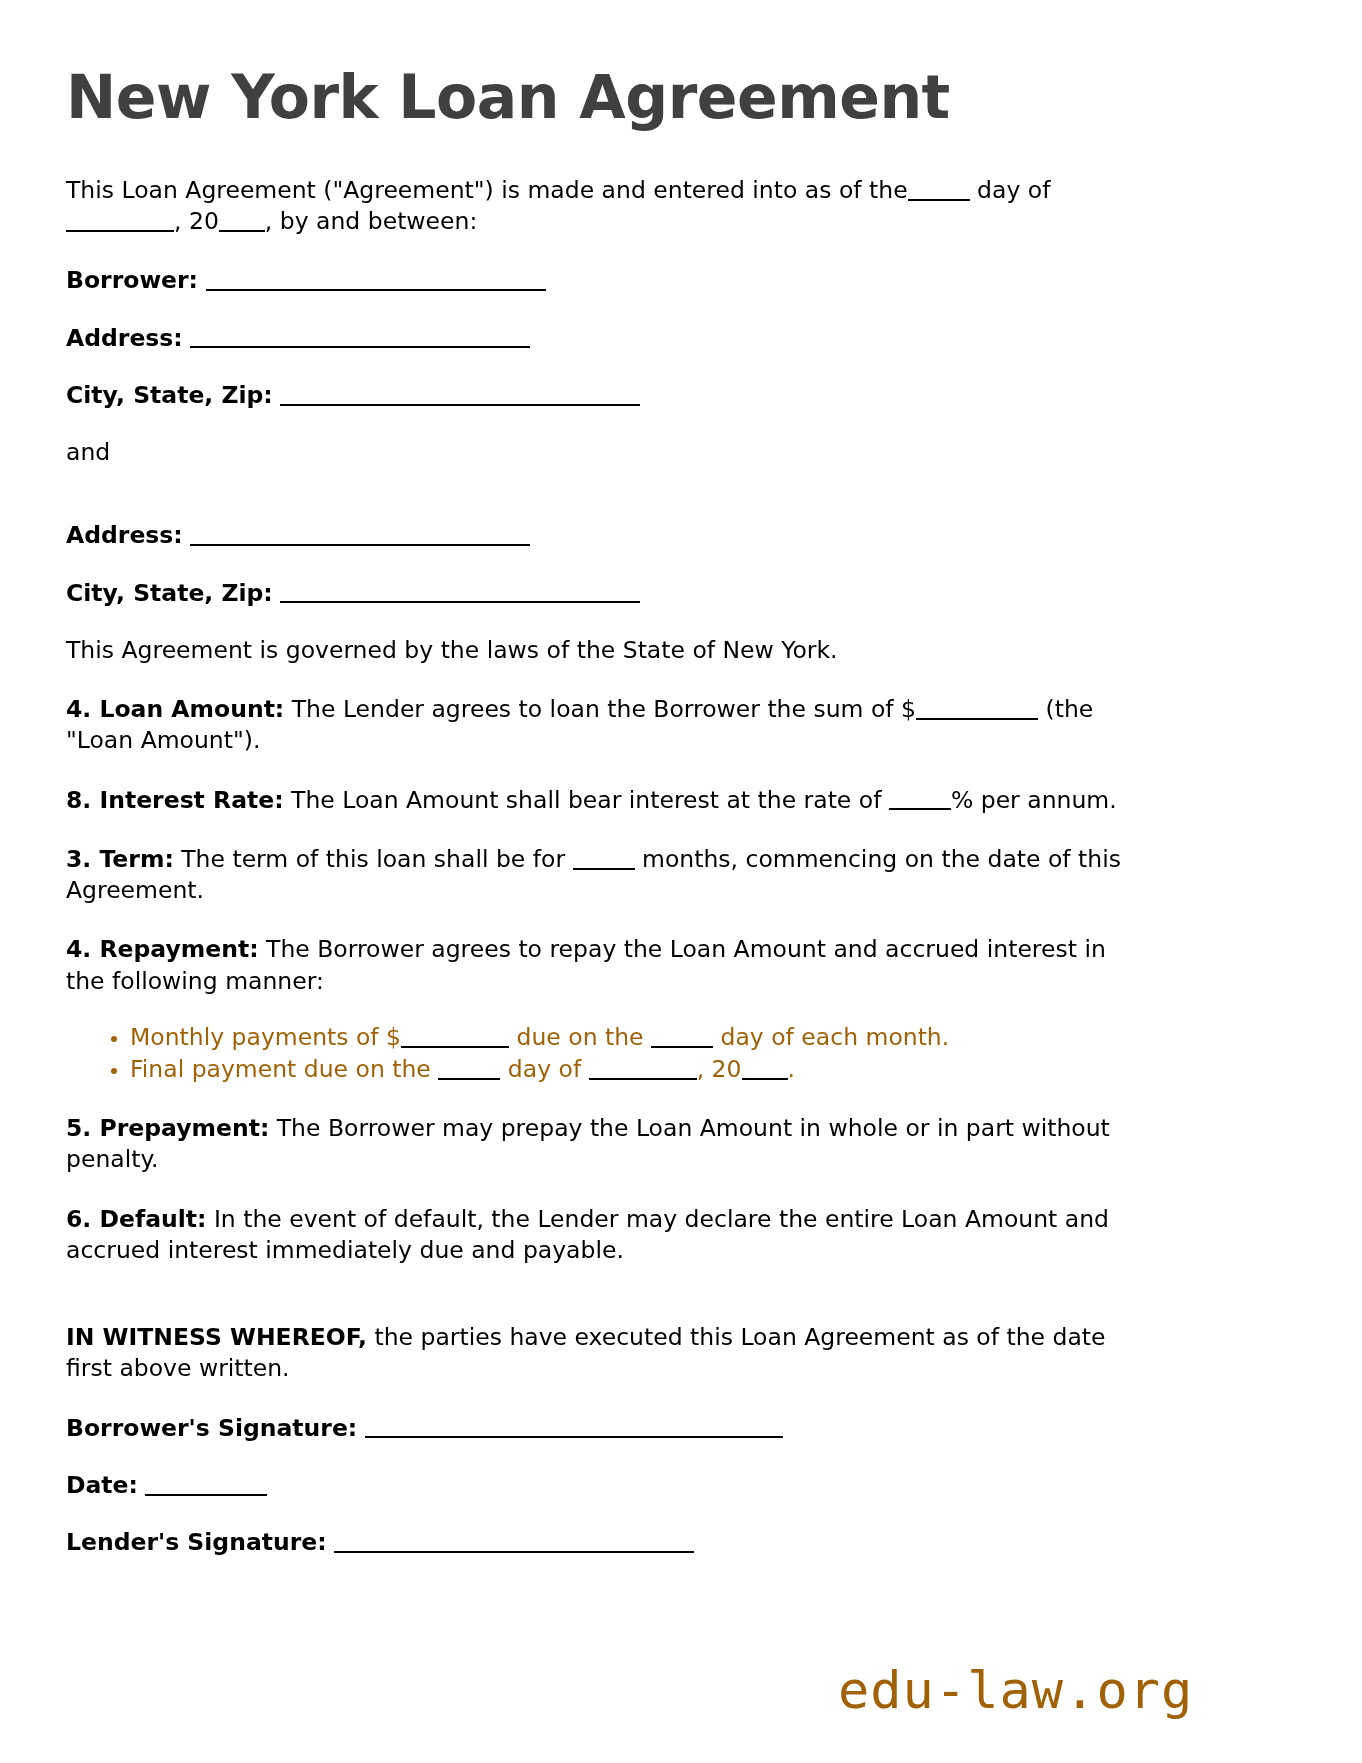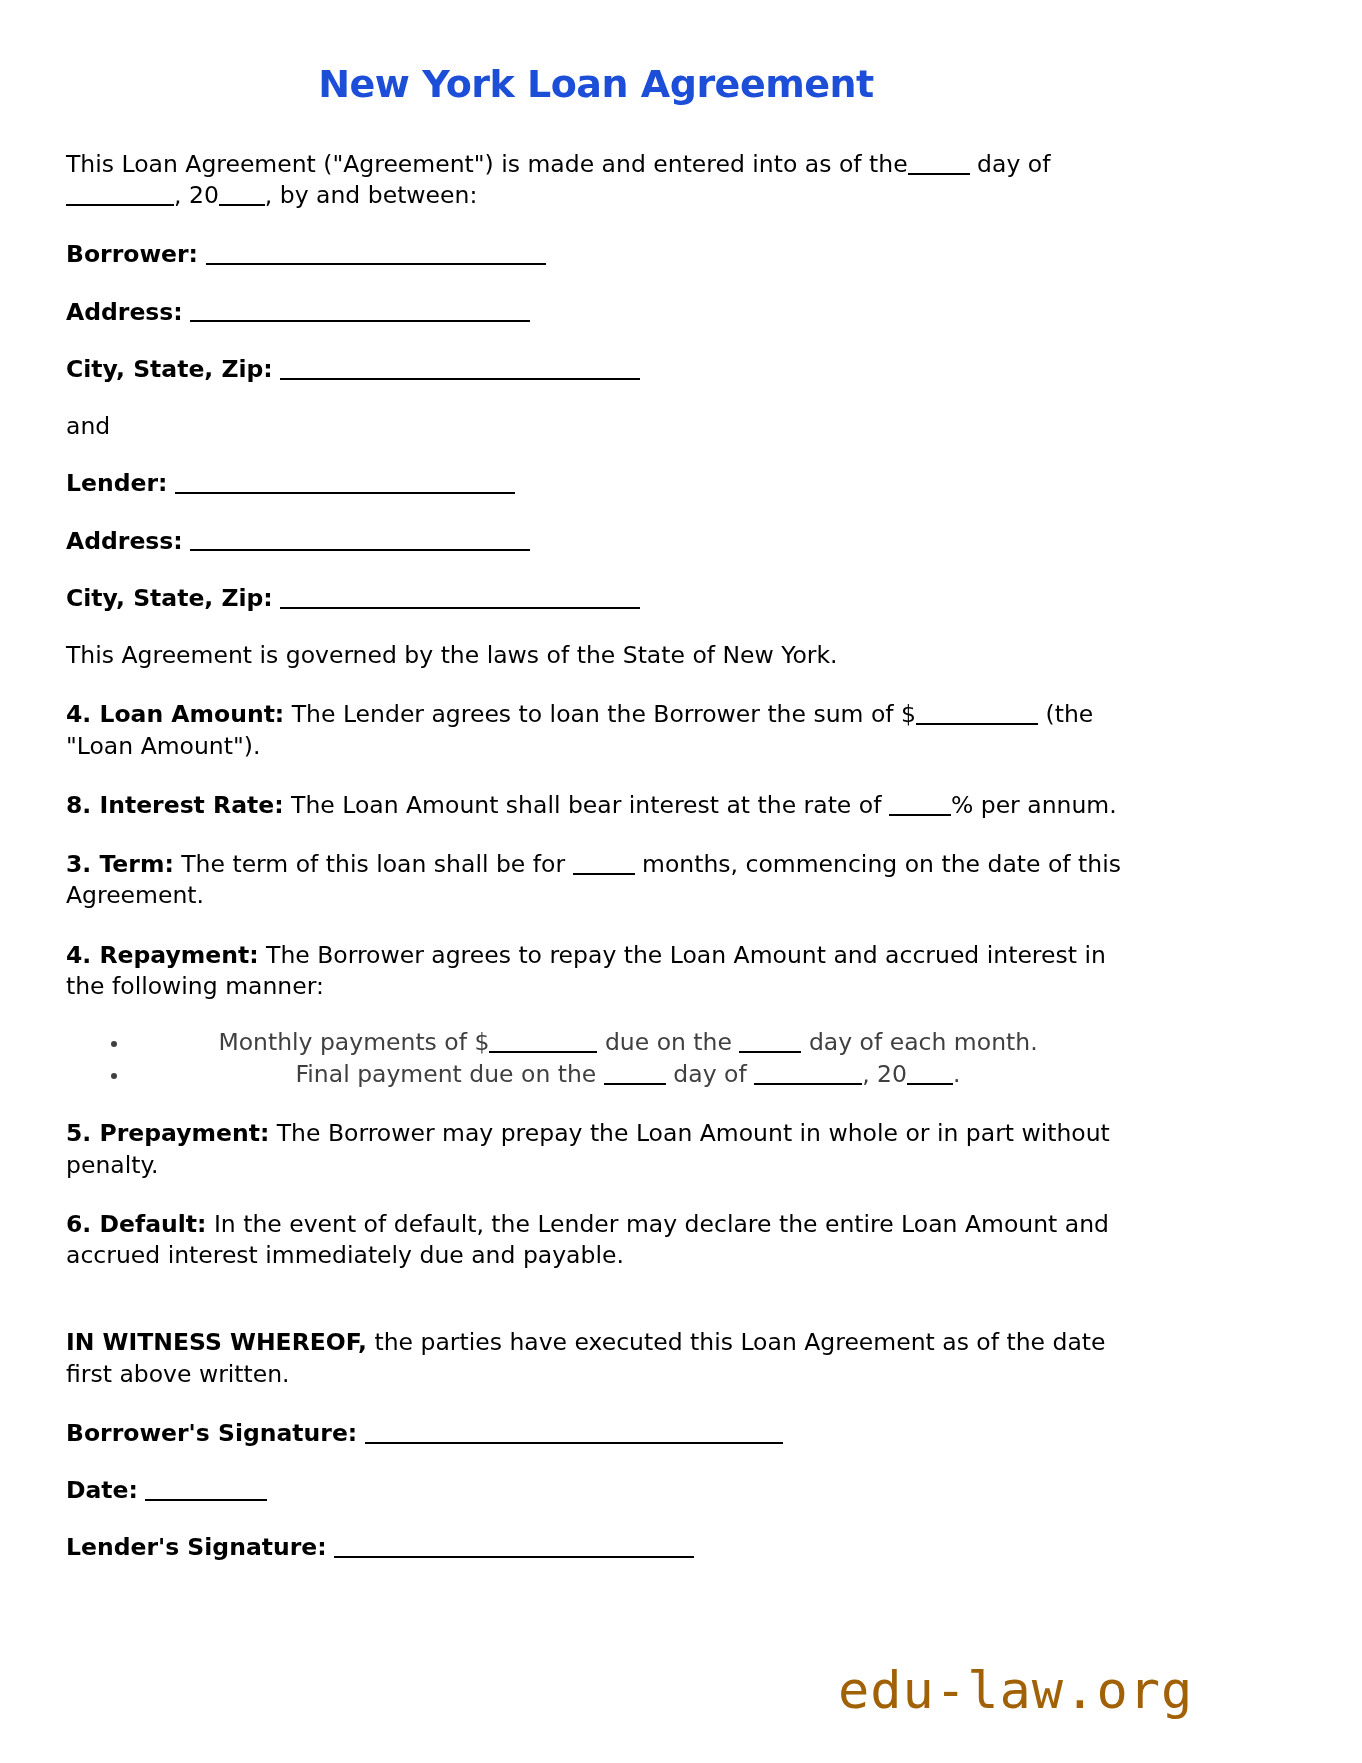--- a/index.html
+++ b/index.html
@@ -23,28 +23,27 @@
     box-sizing: border-box;
   }
   .content {
     position: absolute;
     left: 66px;
     top: 62px;
     width: 1060px;
   }
   h1.doc-title {
     font-family: "DejaVu Sans", "Liberation Sans", sans-serif;
-    font-size: 38px;
+    font-size: 60px;
     font-weight: bold;
     letter-spacing: -0.5px;
     margin: 0 0 0 0;
     padding: 0;
     line-height: 1.18;
-    color: #1d4ed8;
-    text-align: center;
+    color: #404040;
   }
   p.para {
     font-size: 23.5px;
     line-height: 1.33;
     margin: 0;
     padding: 0;
     color: #000;
     font-weight: normal;
   }
   .gap-title { height: 42px; }
@@ -81,22 +80,21 @@
   ul.bullets {
     margin: 0;
     padding: 0 0 0 64px;
     list-style-type: disc;
   }
   ul.bullets li {
     font-size: 23.5px;
     line-height: 1.37;
     margin: 0;
     padding: 0;
-    color: #404040;
-    text-align: center;
+    color: #a16207;
   }
   ul.bullets li::marker { font-size: 20px; }
 
   .watermark {
     position: absolute;
     left: 838px;
     top: 1660px;
     font-family: "DejaVu Sans Mono", "Liberation Mono", monospace;
     font-size: 52px;
     letter-spacing: 1px;
@@ -140,24 +138,20 @@
       <span class="lbl">City, State, Zip:</span>
       <span class="blank b-xl"></span>
     </p>
 
     <div class="gap-field"></div>
 
     <p class="para">and</p>
 
     <div class="gap-field"></div>
 
-    <p class="fieldline">
-      <span class="lbl">Lender:</span>
-      <span class="blank b-l"></span>
-    </p>
 
     <div class="gap-field"></div>
 
     <p class="fieldline">
       <span class="lbl">Address:</span>
       <span class="blank b-l"></span>
     </p>
 
     <div class="gap-field"></div>
 

